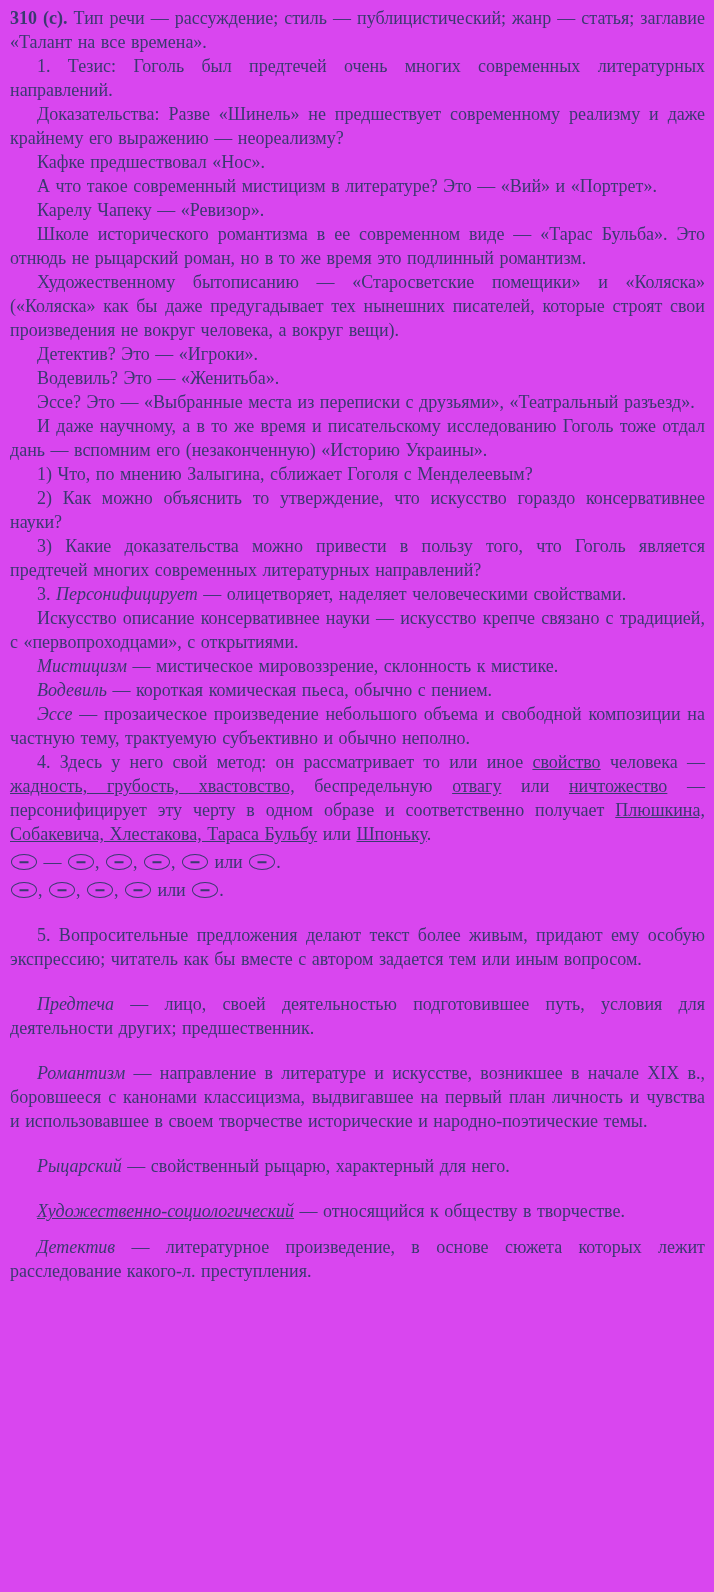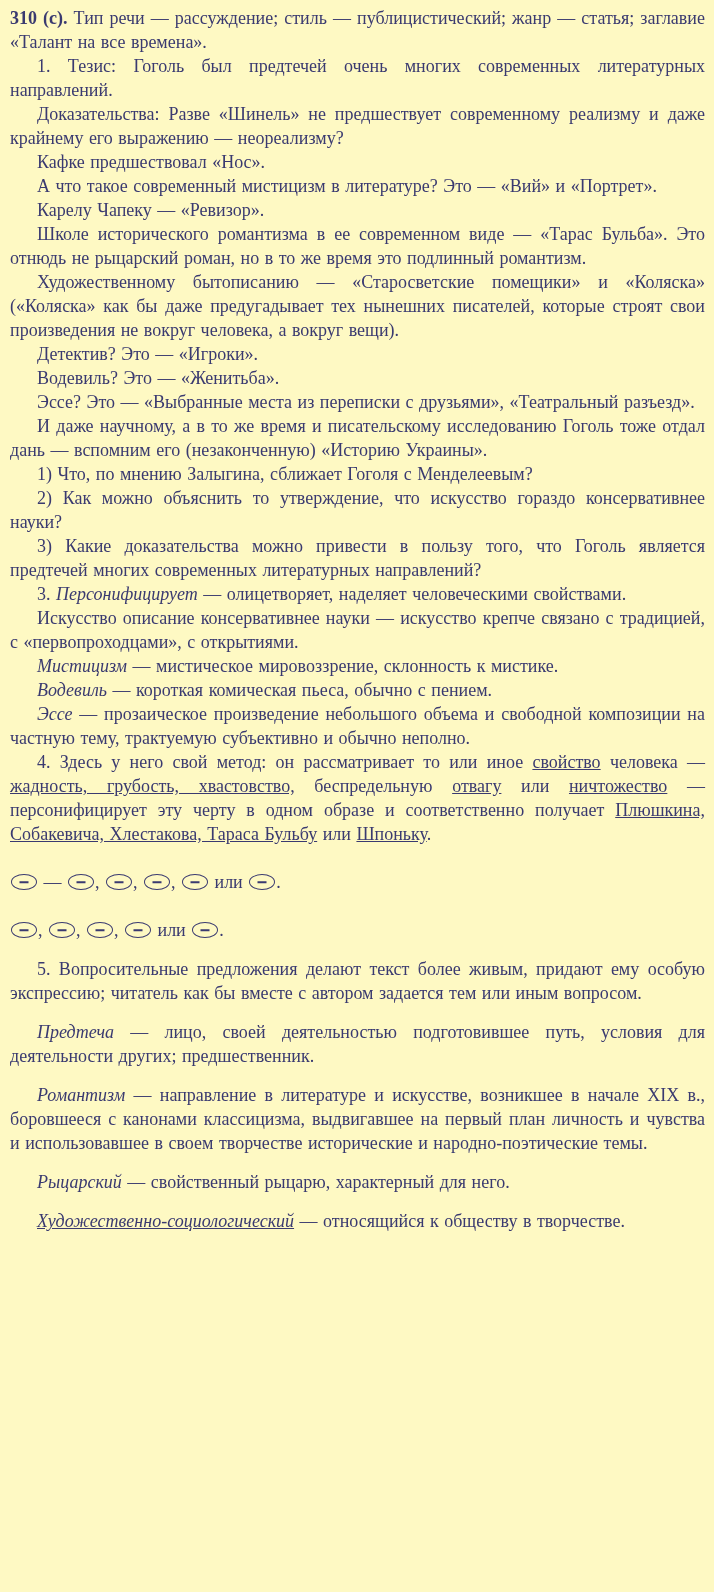--- a/index.html
+++ b/index.html
@@ -2,41 +2,41 @@
 <html><head>
 <meta charset="utf-8">
 <style>
   html, body { margin: 0; padding: 0; }
   body { font-family: "Liberation Serif", "DejaVu Serif", serif; background: #ffffff; }
   .page {
     width: 714px;
     min-height: 1592px;
     box-sizing: border-box;
     padding: 6px 9px 10px 10px;
-    background: #fef9c3;
+    background: #d946ef;
     overflow: hidden;
   }
   .para {
     margin: 0;
     font-size: 18px;
     line-height: 24px;
     text-align: justify;
     word-spacing: 1px;
   }
   .indent { text-indent: 27px; }
-  .gap { margin-top: 15px; }
+  .gap { margin-top: 21px; }
   .biggap { margin-top: 12px; }
   .seg-n { }
   .seg-b { font-weight: bold; }
   .seg-i { font-style: italic; }
   .seg-u { text-decoration: underline; }
   .seg-iu { font-style: italic; text-decoration: underline; }
   .scheme {
     text-align: left;
-    margin: 24px 0 2px 0;
+    margin: 4px 0 2px 0;
     font-size: 18px;
   }
   .oval {
     display: inline-block;
     width: 24px;
     height: 14px;
     border: 1.5px solid currentColor;
     border-radius: 50%;
     position: relative;
     vertical-align: -2px;
@@ -78,14 +78,15 @@
       <p class="para indent"><span class="seg-i">Водевиль</span><span class="seg-n"> — короткая комическая пьеса, обычно с пением.</span></p>
       <p class="para indent"><span class="seg-i">Эссе</span><span class="seg-n"> — прозаическое произведение небольшого объема и свободной композиции на частную тему, трактуемую субъективно и обычно неполно.</span></p>
       <p class="para indent"><span class="seg-n">4. Здесь у него свой метод: он рассматривает то или иное </span><span class="seg-u">свойство</span><span class="seg-n"> человека — </span><span class="seg-u">жадность, грубость, хвастовство,</span><span class="seg-n"> беспредельную </span><span class="seg-u">отвагу</span><span class="seg-n"> или </span><span class="seg-u">ничтожество</span><span class="seg-n"> — персонифицирует эту черту в одном образе и соответственно получает </span><span class="seg-u">Плюшкина, Собакевича, Хлестакова, Тараса Бульбу</span><span class="seg-n"> или </span><span class="seg-u">Шпоньку</span><span class="seg-n">.</span></p>
       <p class="para scheme"><span class="oval"><span class="dash"></span></span><span class="seg-n"> — </span><span class="oval"><span class="dash"></span></span><span class="seg-n">, </span><span class="oval"><span class="dash"></span></span><span class="seg-n">, </span><span class="oval"><span class="dash"></span></span><span class="seg-n">, </span><span class="oval"><span class="dash"></span></span><span class="seg-n"> или </span><span class="oval"><span class="dash"></span></span><span class="seg-n">.</span></p>
       <p class="para scheme"><span class="oval"><span class="dash"></span></span><span class="seg-n">, </span><span class="oval"><span class="dash"></span></span><span class="seg-n">, </span><span class="oval"><span class="dash"></span></span><span class="seg-n">, </span><span class="oval"><span class="dash"></span></span><span class="seg-n"> или </span><span class="oval"><span class="dash"></span></span><span class="seg-n">.</span></p>
       <p class="para indent gap"><span class="seg-n">5. Вопросительные предложения делают текст более живым, придают ему особую экспрессию; читатель как бы вместе с автором задается тем или иным вопросом.</span></p>
       <p class="para indent gap"><span class="seg-i">Предтеча</span><span class="seg-n"> — лицо, своей деятельностью подготовившее путь, условия для деятельности других; предшественник.</span></p>
       <p class="para indent gap"><span class="seg-i">Романтизм</span><span class="seg-n"> — направление в литературе и искусстве, возникшее в начале XIX в., боровшееся с канонами классицизма, выдвигавшее на первый план личность и чувства и использовавшее в своем творчестве исторические и народно-поэтические темы.</span></p>
       <p class="para indent gap"><span class="seg-i">Рыцарский</span><span class="seg-n"> — свойственный рыцарю, характерный для него.</span></p>
       <p class="para indent gap"><span class="seg-iu">Художественно-социологический</span><span class="seg-n"> — относящийся к обществу в творчестве.</span></p>
+      <p class="para indent biggap"><span class="seg-i">Детектив</span><span class="seg-n"> — литературное произведение, в основе сюжета которых лежит расследование какого-л. преступления.</span></p>
     </div>
 </div>
 
 </body></html>

